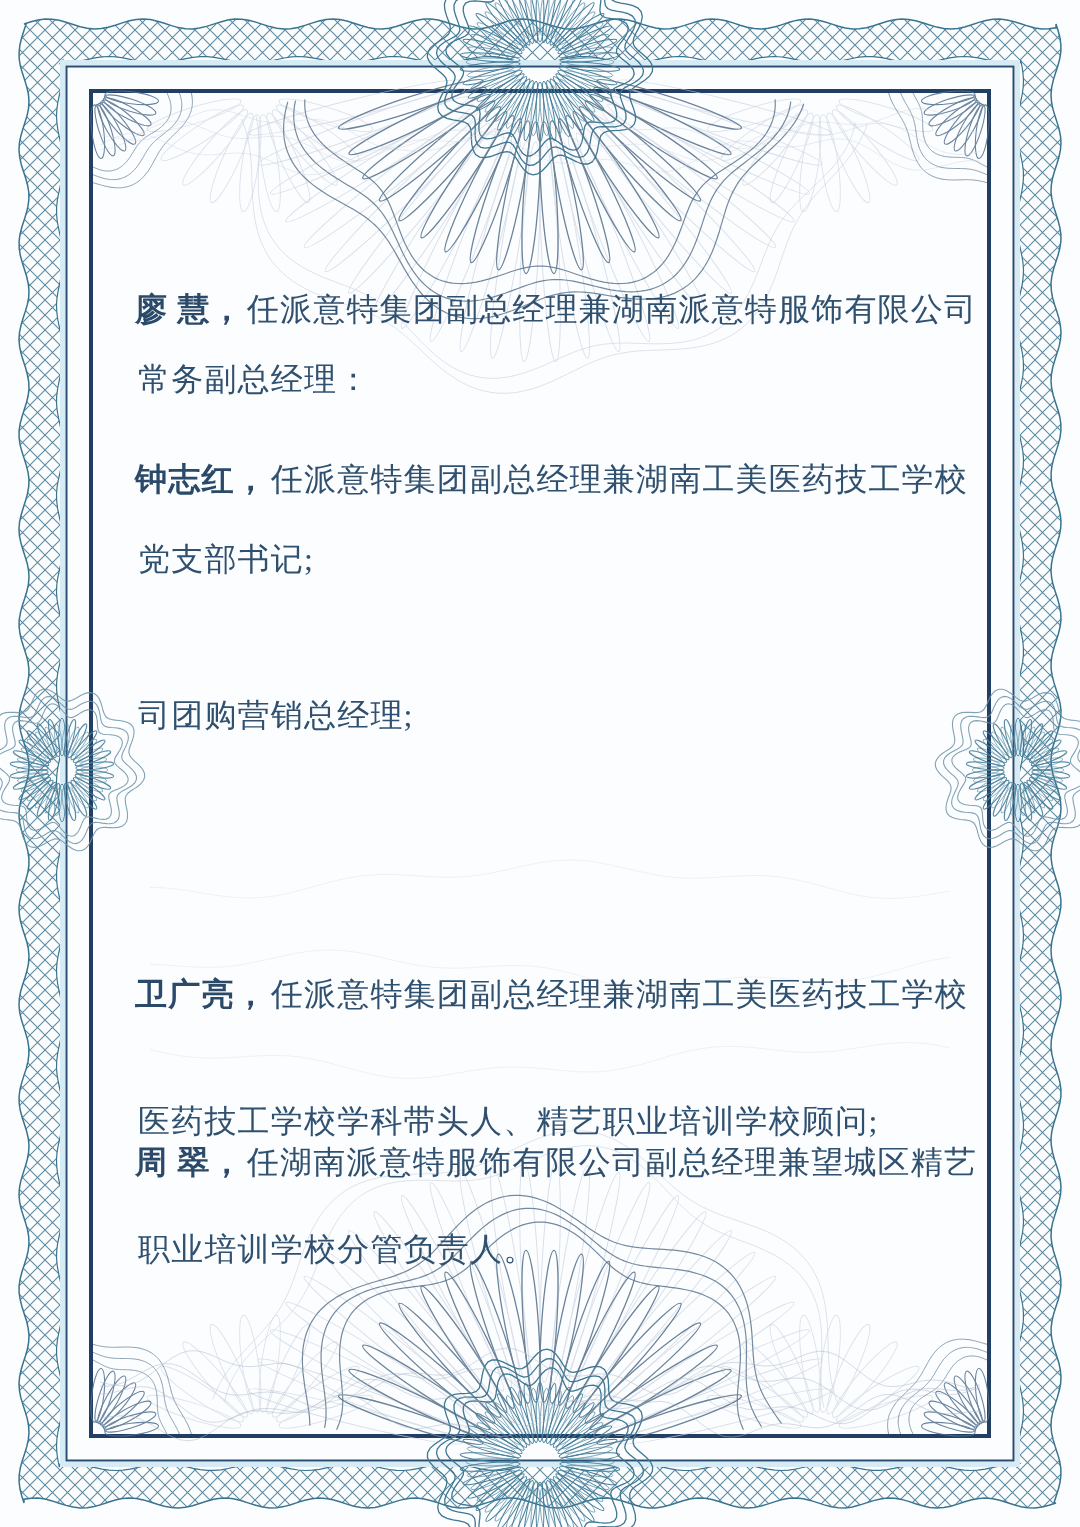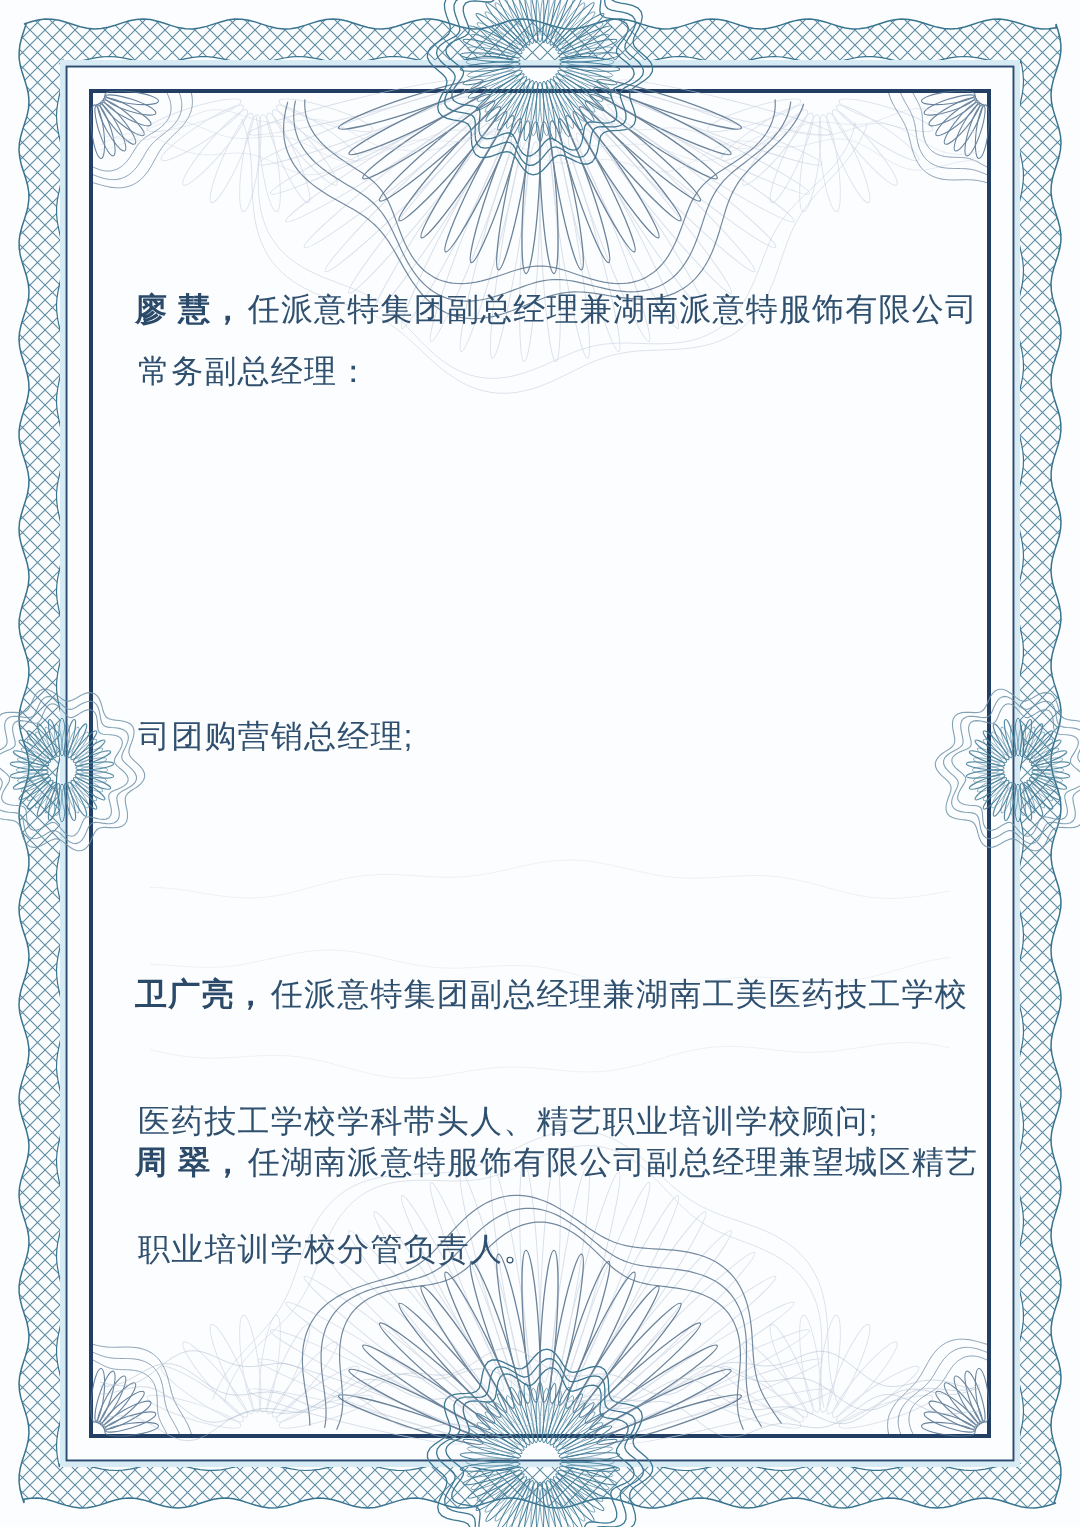--- a/index.html
+++ b/index.html
@@ -1,18 +1,18 @@
 <!DOCTYPE html>
 <html><head>
 <meta charset="utf-8">
 <style>
   html,body{margin:0;padding:0;background:#e9ecef;font-family:"Liberation Sans",sans-serif;}
   .page{position:relative;width:1080px;height:1527px;margin:0 auto;background:#fcfdfe;overflow:hidden;}
   #deco{position:absolute;left:0;top:0;}
-  .content{position:absolute;left:0;top:0;width:1080px;height:1527px;}
+  .content{position:absolute;left:0;top:0;width:1080px;height:1527px;font-family:Liberation Serif, serif;}
   .tl{position:absolute;left:135px;width:850px;font-size:32px;line-height:38px;
       letter-spacing:1.2px;color:#30506f;white-space:nowrap;font-weight:500;}
   .nm{font-weight:bold;margin-right:3px;color:#2b4a69;}
 </style>
 </head>
 <body>
 
 <div class="page">
   <svg id="deco" width="1080" height="1527" viewBox="0 0 1080 1527">
       <defs>
@@ -535,20 +535,22 @@
       <path d="M100.0 135.2L108.0 136.3L116.0 137.8L124.0 139.3L132.0 140.3L140.0 140.3L148.0 139.1L156.0 136.5L164.0 132.8L172.0 128.2L180.0 123.3L188.0 118.4L196.0 114.3L204.0 111.4L212.0 109.8L220.0 109.8L228.0 111.0L236.0 113.2L244.0 115.9L252.0 118.6L260.0 120.9L268.0 122.3L276.0 122.9L284.0 122.6L292.0 121.7L300.0 120.5L308.0 119.7L316.0 119.5L324.0 120.4L332.0 122.6L340.0 125.8L348.0 130.0L356.0 134.7L364.0 139.3L372.0 143.4L380.0 146.4L388.0 147.9L396.0 148.0L404.0 146.6L412.0 144.1L420.0 140.9L428.0 137.4L436.0 134.4L444.0 132.0L452.0 130.5L460.0 130.1L468.0 130.4L476.0 131.2L484.0 132.0L492.0 132.3L500.0 131.8L508.0 130.3L516.0 127.6L524.0 124.0L532.0 119.8L540.0 115.5L548.0 111.7L556.0 108.8L564.0 107.2L572.0 107.2L580.0 108.7L588.0 111.5L596.0 115.2L604.0 119.2L612.0 123.0L620.0 126.2L628.0 128.4L636.0 129.6L644.0 129.8L652.0 129.3L660.0 128.5L668.0 127.9L676.0 127.9L684.0 128.8L692.0 130.8L700.0 133.6L708.0 137.2L716.0 141.0L724.0 144.4L732.0 147.1L740.0 148.6L748.0 148.5L756.0 147.0L764.0 144.0L772.0 140.1L780.0 135.6L788.0 131.2L796.0 127.4L804.0 124.4L812.0 122.7L820.0 122.0L828.0 122.3L836.0 123.1L844.0 124.0L852.0 124.5L860.0 124.4L868.0 123.3L876.0 121.2L884.0 118.5L892.0 115.3L900.0 112.3L908.0 109.9L916.0 108.6L924.0 108.7L932.0 110.3L940.0 113.2L948.0 117.3L956.0 122.1L964.0 126.9L972.0 131.3L980.0 134.7" stroke="#ccd4e2" fill="none" stroke-width="1" opacity="0.45"></path>
       <path d="M100.0 149.8L108.0 148.8L116.0 146.5L124.0 143.1L132.0 138.8L140.0 134.1L148.0 129.4L156.0 125.5L164.0 122.6L172.0 121.1L180.0 121.2L188.0 122.7L196.0 125.3L204.0 128.5L212.0 131.8L220.0 134.8L228.0 137.0L236.0 138.2L244.0 138.5L252.0 138.1L260.0 137.3L268.0 136.5L276.0 136.2L284.0 136.9L292.0 138.6L300.0 141.4L308.0 145.2L316.0 149.5L324.0 153.8L332.0 157.6L340.0 160.4L348.0 161.8L356.0 161.7L364.0 160.0L372.0 157.2L380.0 153.5L388.0 149.6L396.0 145.9L404.0 142.8L412.0 140.8L420.0 139.8L428.0 139.7L436.0 140.3L444.0 141.0L452.0 141.6L460.0 141.4L468.0 140.4L476.0 138.3L484.0 135.2L492.0 131.5L500.0 127.7L508.0 124.2L516.0 121.6L524.0 120.3L532.0 120.5L540.0 122.2L548.0 125.2L556.0 129.2L564.0 133.6L572.0 137.9L580.0 141.7L588.0 144.4L596.0 146.0L604.0 146.5L612.0 146.2L620.0 145.4L628.0 144.5L636.0 144.1L644.0 144.4L652.0 145.7L660.0 147.9L668.0 150.8L676.0 154.0L684.0 157.1L692.0 159.4L700.0 160.6L708.0 160.4L716.0 158.7L724.0 155.6L732.0 151.4L740.0 146.7L748.0 141.9L756.0 137.7L764.0 134.4L772.0 132.2L780.0 131.4L788.0 131.6L796.0 132.5L804.0 133.7L812.0 134.8L820.0 135.2L828.0 134.9L836.0 133.6L844.0 131.5L852.0 129.0L860.0 126.5L868.0 124.5L876.0 123.4L884.0 123.6L892.0 125.2L900.0 128.3L908.0 132.5L916.0 137.4L924.0 142.4L932.0 147.0L940.0 150.7L948.0 153.2L956.0 154.3L964.0 154.2L972.0 153.2L980.0 151.6" stroke="#ccd4e2" fill="none" stroke-width="1" opacity="0.45"></path>
       <path d="M100.0 145.3L108.0 140.9L116.0 137.2L124.0 134.5L132.0 133.2L140.0 133.5L148.0 135.2L156.0 138.1L164.0 141.8L172.0 145.7L180.0 149.3L188.0 152.1L196.0 154.0L204.0 154.8L212.0 154.8L220.0 154.2L228.0 153.4L236.0 153.0L244.0 153.2L252.0 154.5L260.0 156.8L268.0 160.0L276.0 163.7L284.0 167.6L292.0 171.1L300.0 173.6L308.0 174.8L316.0 174.5L324.0 172.7L332.0 169.5L340.0 165.5L348.0 161.1L356.0 156.9L364.0 153.3L372.0 150.7L380.0 149.3L388.0 148.9L396.0 149.3L404.0 150.2L412.0 151.0L420.0 151.3L428.0 150.8L436.0 149.3L444.0 146.9L452.0 143.9L460.0 140.6L468.0 137.6L476.0 135.3L484.0 134.2L492.0 134.5L500.0 136.4L508.0 139.6L516.0 143.8L524.0 148.6L532.0 153.2L540.0 157.4L548.0 160.5L556.0 162.5L564.0 163.2L572.0 162.9L580.0 162.0L588.0 160.8L596.0 159.9L604.0 159.5L612.0 160.1L620.0 161.5L628.0 163.8L636.0 166.4L644.0 168.9L652.0 170.9L660.0 171.9L668.0 171.6L676.0 169.8L684.0 166.6L692.0 162.3L700.0 157.4L708.0 152.4L716.0 147.9L724.0 144.3L732.0 142.0L740.0 141.0L748.0 141.2L756.0 142.3L764.0 143.9L772.0 145.5L780.0 146.7L788.0 147.1L796.0 146.6L804.0 145.3L812.0 143.4L820.0 141.4L828.0 139.7L836.0 138.8L844.0 139.1L852.0 140.8L860.0 143.8L868.0 148.0L876.0 152.8L884.0 157.9L892.0 162.6L900.0 166.4L908.0 169.0L916.0 170.2L924.0 170.0L932.0 168.7L940.0 166.7L948.0 164.5L956.0 162.5L964.0 161.1L972.0 160.6L980.0 161.0" stroke="#ccd4e2" fill="none" stroke-width="1" opacity="0.45"></path>
       <path d="M150.0 887.4L160.0 887.7L170.0 888.4L180.0 889.5L190.0 891.0L200.0 892.6L210.0 894.3L220.0 895.8L230.0 897.0L240.0 897.7L250.0 898.0L260.0 897.6L270.0 896.6L280.0 895.0L290.0 892.9L300.0 890.3L310.0 887.6L320.0 884.8L330.0 882.1L340.0 879.6L350.0 877.6L360.0 876.0L370.0 875.0L380.0 874.4L390.0 874.4L400.0 874.7L410.0 875.3L420.0 876.1L430.0 876.7L440.0 877.1L450.0 877.3L460.0 877.0L470.0 876.2L480.0 874.9L490.0 873.2L500.0 871.2L510.0 869.0L520.0 866.7L530.0 864.5L540.0 862.7L550.0 861.2L560.0 860.3L570.0 860.0L580.0 860.4L590.0 861.3L600.0 862.9L610.0 864.8L620.0 867.1L630.0 869.4L640.0 871.7L650.0 873.8L660.0 875.6L670.0 876.9L680.0 877.8L690.0 878.2L700.0 878.1L710.0 877.7L720.0 877.1L730.0 876.4L740.0 875.9L750.0 875.5L760.0 875.5L770.0 876.0L780.0 877.0L790.0 878.6L800.0 880.6L810.0 883.0L820.0 885.6L830.0 888.4L840.0 891.1L850.0 893.6L860.0 895.6L870.0 897.2L880.0 898.1L890.0 898.5L900.0 898.2L910.0 897.3L920.0 896.1L930.0 894.5L940.0 892.7L950.0 891.0" stroke="#a9b9cc" fill="none" stroke-width="0.8" opacity="0.22"></path>
       <path d="M150.0 964.4L160.0 964.8L170.0 965.4L180.0 966.1L190.0 966.8L200.0 967.2L210.0 967.3L220.0 967.0L230.0 966.2L240.0 964.9L250.0 963.2L260.0 961.1L270.0 958.9L280.0 956.6L290.0 954.5L300.0 952.6L310.0 951.2L320.0 950.3L330.0 950.0L340.0 950.4L350.0 951.4L360.0 952.9L370.0 954.9L380.0 957.1L390.0 959.5L400.0 961.8L410.0 963.9L420.0 965.6L430.0 966.9L440.0 967.8L450.0 968.2L460.0 968.1L470.0 967.7L480.0 967.1L490.0 966.4L500.0 965.8L510.0 965.5L520.0 965.5L530.0 966.0L540.0 967.0L550.0 968.6L560.0 970.6L570.0 973.0L580.0 975.7L590.0 978.5L600.0 981.2L610.0 983.6L620.0 985.7L630.0 987.2L640.0 988.1L650.0 988.5L660.0 988.2L670.0 987.3L680.0 986.0L690.0 984.4L700.0 982.7L710.0 981.0L720.0 979.4L730.0 978.2L740.0 977.4L750.0 977.0L760.0 977.1L770.0 977.5L780.0 978.3L790.0 979.3L800.0 980.3L810.0 981.2L820.0 981.7L830.0 981.9L840.0 981.6L850.0 980.7L860.0 979.2L870.0 977.2L880.0 974.7L890.0 971.9L900.0 969.0L910.0 966.0L920.0 963.2L930.0 960.8L940.0 958.8L950.0 957.4" stroke="#a9b9cc" fill="none" stroke-width="0.8" opacity="0.22"></path>
       <path d="M150.0 1049.5L160.0 1051.8L170.0 1053.9L180.0 1055.7L190.0 1057.0L200.0 1057.8L210.0 1058.1L220.0 1058.0L230.0 1057.6L240.0 1057.0L250.0 1056.3L260.0 1055.7L270.0 1055.4L280.0 1055.5L290.0 1056.0L300.0 1057.0L310.0 1058.6L320.0 1060.7L330.0 1063.1L340.0 1065.8L350.0 1068.5L360.0 1071.2L370.0 1073.7L380.0 1075.7L390.0 1077.2L400.0 1078.1L410.0 1078.4L420.0 1078.1L430.0 1077.3L440.0 1076.0L450.0 1074.4L460.0 1072.6L470.0 1070.9L480.0 1069.4L490.0 1068.2L500.0 1067.4L510.0 1067.0L520.0 1067.1L530.0 1067.6L540.0 1068.4L550.0 1069.3L560.0 1070.3L570.0 1071.2L580.0 1071.8L590.0 1072.0L600.0 1071.6L610.0 1070.7L620.0 1069.2L630.0 1067.1L640.0 1064.7L650.0 1061.9L660.0 1058.9L670.0 1055.9L680.0 1053.2L690.0 1050.8L700.0 1048.8L710.0 1047.4L720.0 1046.6L730.0 1046.3L740.0 1046.6L750.0 1047.3L760.0 1048.3L770.0 1049.5L780.0 1050.6L790.0 1051.5L800.0 1052.1L810.0 1052.3L820.0 1052.1L830.0 1051.5L840.0 1050.4L850.0 1049.0L860.0 1047.5L870.0 1045.9L880.0 1044.5L890.0 1043.4L900.0 1042.7L910.0 1042.6L920.0 1043.0L930.0 1044.1L940.0 1045.8L950.0 1048.0" stroke="#a9b9cc" fill="none" stroke-width="0.8" opacity="0.22"></path>
     </svg>
 
   <div class="content">
     <div class="tl" style="top:290px"><span class="nm">廖 慧，</span><span>任派意特集团副总经理兼湖南派意特服饰有限公司</span></div>
-    <div class="tl" style="top:352px"><span class="nm"></span><span>常务副总经理：</span></div>
-    <div class="tl" style="top:717px"><span class="nm"></span><span>司团购营销总经理;</span></div>
+    <div class="tl" style="top:360px"><span class="nm"></span><span>常务副总经理：</span></div>
+    <div class="tl" style="top:460px"><span class="nm">钟志红，</span><span>任派意特集团副总经理兼湖南工美医药技工学校</span></div>
+    <div class="tl" style="top:540px"><span class="nm"></span><span>党支部书记;</span></div>
+    <div class="tl" style="top:696px"><span class="nm"></span><span>司团购营销总经理;</span></div>
     <div class="tl" style="top:975px"><span class="nm">卫广亮，</span><span>任派意特集团副总经理兼湖南工美医药技工学校</span></div>
     <div class="tl" style="top:1102px"><span class="nm"></span><span>医药技工学校学科带头人、精艺职业培训学校顾问;</span></div>
     <div class="tl" style="top:1230px"><span class="nm"></span><span>职业培训学校分管负责人。</span></div>
     <div class="tl" style="top:1143px"><span class="nm">周 翠，</span><span>任湖南派意特服饰有限公司副总经理兼望城区精艺</span></div>
   </div>
 </div>
 
 </body></html>

